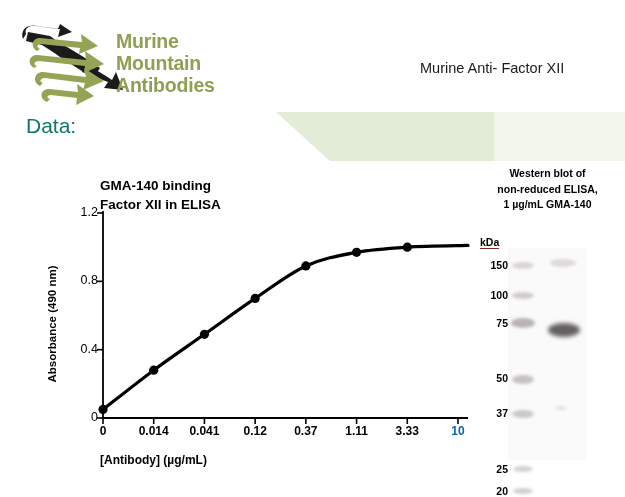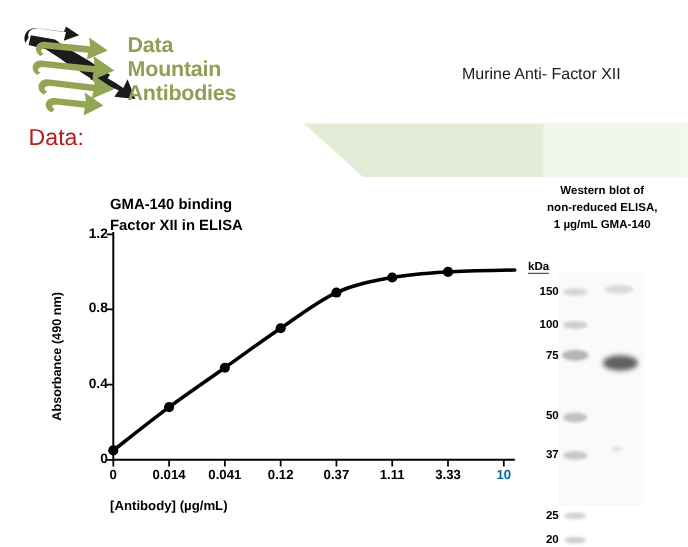--- a/index.html
+++ b/index.html
@@ -59,21 +59,21 @@
     line-height: 1.45;
     color: #1a1a1a;
   }
   #doc-title div { white-space: nowrap; text-align: right; }
 
   
   #data-heading {
     position: absolute;
     left: 26px; top: 114px;
     font-size: 21px;
-    color: #b91c1c;
+    color: #0f766e;
   }
 
   
   #chart-panel {
     position: absolute;
     left: 0px; top: 168px;
     width: 470px; height: 310px;
   }
   #chart-title {
     position: absolute;
@@ -101,21 +101,21 @@
     left: 100px; top: 285px;
     width: 300px;
     text-align: left;
     font-weight: bold;
     font-size: 12px;
   }
   .ytick-label {
     position: absolute;
     right: 0; width: 34px;
     text-align: right;
-    font-weight: bold;
+    font-weight: normal;
     font-size: 12.5px;
   }
   #ytick-labels { position: absolute; left: 58px; top: 0; width: 40px; height: 260px; }
   .xtick-label {
     position: absolute;
     width: 50px; margin-left: -25px;
     text-align: center;
     font-weight: bold;
     font-size: 12px;
   }
@@ -184,21 +184,21 @@
 
       <path d="M17,27 C10,23 12,14 20,14 L62,18 L61,10 L78,22 L59,30 L60,24 L21,20 C17,20 16,23 20,25 Z" fill="#94a455"></path>
       <path d="M14,44 C7,40 9,31 17,31 L66,36 L65,27 L84,40 L64,49 L65,42 L19,37 C14,37 13,41 17,42 Z" fill="#94a455"></path>
       <path d="M20,62 C12,58 14,48 23,48 L66,53 L64,44 L84,57 L63,66 L65,59 L25,54 C20,54 19,58 23,59 Z" fill="#94a455"></path>
       <path d="M27,78 C19,75 20,65 29,65 L58,68 L57,60 L74,72 L56,81 L57,74 L31,71 C27,71 26,74 30,75 Z" fill="#94a455"></path>
     </g>
   </svg>
 </div>
 
 <div id="logo-text">
-  <div>Data</div>
+  <div>Murine</div>
   <div>Mountain</div>
   <div>Antibodies</div>
 </div>
 
 <div id="doc-title">
   <div>Murine Anti- Factor XII</div>
 </div>
 
 <div id="data-heading">Data:</div>
 

